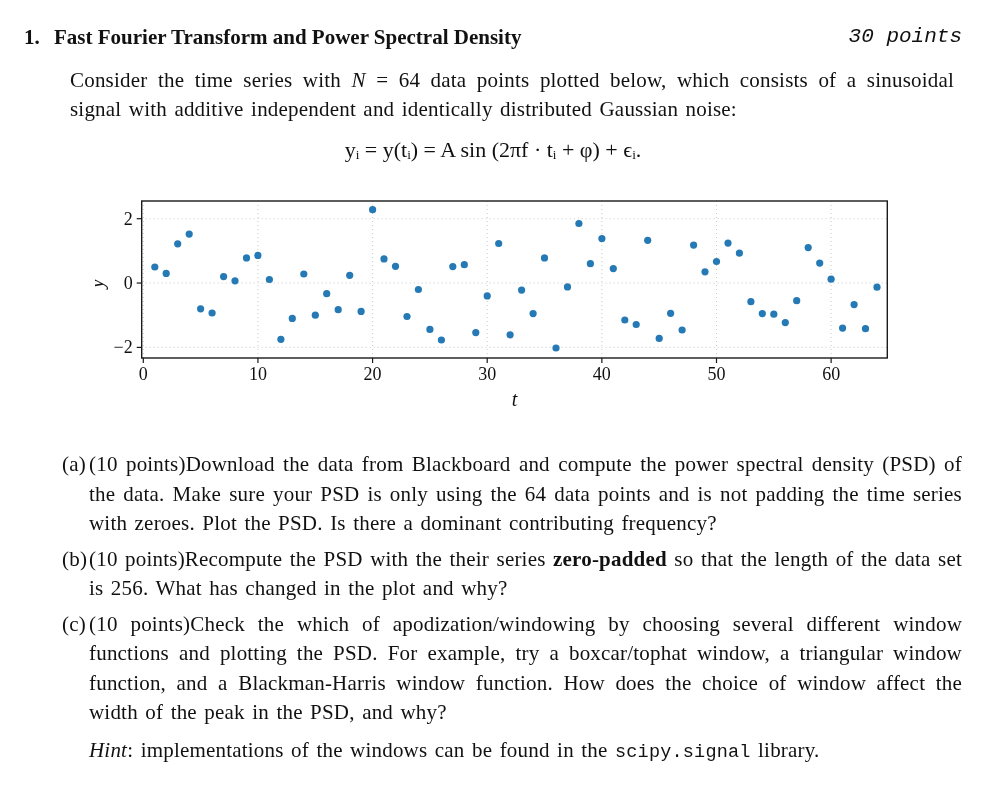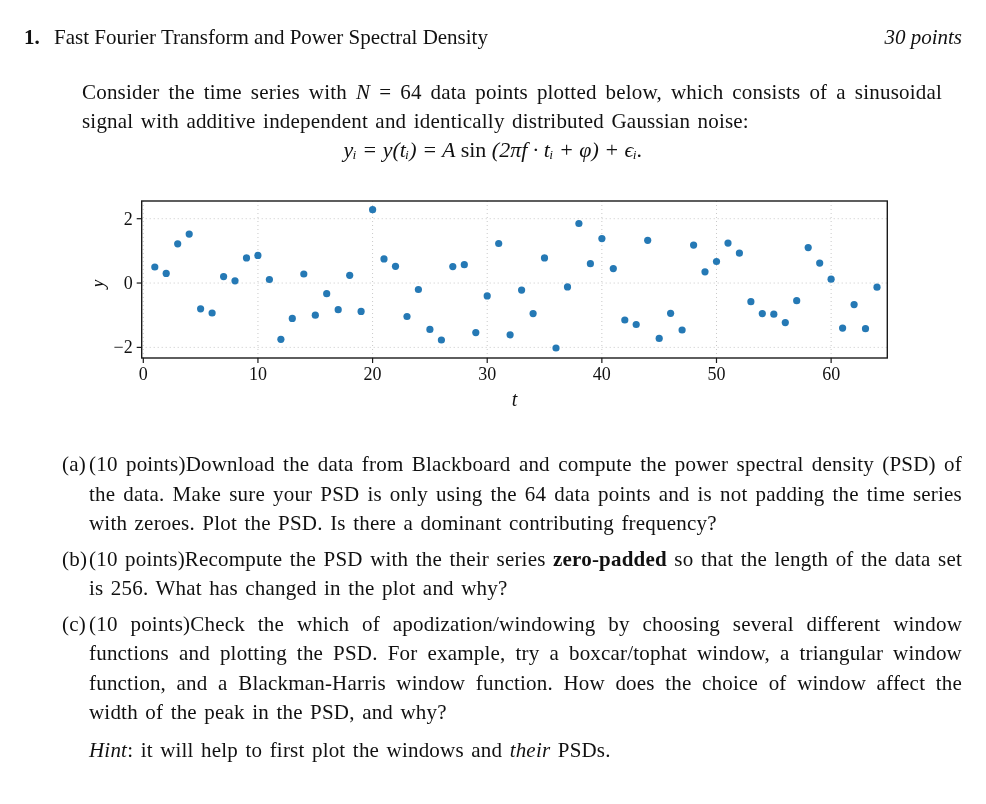--- a/index.html
+++ b/index.html
@@ -3,33 +3,33 @@
 <meta charset="utf-8">
 <style>
   html,body { margin:0; padding:0; background:#ffffff; }
   .page {
     position:relative; width:986px; height:804px; background:#ffffff;
     font-family:"Liberation Serif","DejaVu Serif",serif; color:#111111;
     overflow:hidden;
   }
   .header { position:absolute; left:24px; right:24px; top:25px; font-size:21px; }
   .header .num { font-weight:700; margin-right:9px; }
-  .header .title { font-weight:400; }
-  .header .points { float:right; font-style:italic; }
+  .header .title { font-weight:700; }
+  .header .points { float:right; font-style:italic;font-family:Liberation Mono, monospace; }
   .intro {
-    position:absolute; left:66px; right:28px; top:62px; margin:16px;
+    position:absolute; left:66px; right:28px; top:62px; margin:4px;
     font-size:21px; line-height:29px; text-align:justify;
     letter-spacing:0.2px; word-spacing:2px;
   }
   .mvar { font-style:italic; }
   .equation {
     position:absolute; left:0; right:0; top:137px; text-align:center;
     font-size:22px;
   }
-  .equation .mi { font-style:italic; }
+  .equation .mi { }
   .equation .mup { font-style:normal; }
   .chart { position:absolute; left:95px; top:188px; }
   .tick-t { font-family:"Liberation Serif","DejaVu Serif",serif; font-size:18px; fill:#111111; }
   .axis-t { font-family:"Liberation Serif","DejaVu Serif",serif; font-size:20px; font-style:italic; fill:#111111; }
   .items { position:absolute; left:89px; right:24px; top:450px; }
   .item {
     position:relative; margin:0 0 6px 0; font-size:21px; line-height:29.5px;
     text-align:justify; letter-spacing:0.2px; word-spacing:2px;
   }
   .item .label { position:absolute; left:-27px; }
@@ -171,16 +171,16 @@
     </div>
     <div class="item">
       <span class="label">(b)</span><span class="pts">(10 points)</span><span>Recompute the PSD with the their series </span><b>zero-padded</b><span> so that the length of the data set is 256. What has changed in the plot and why?</span>
     </div>
     <div class="item">
       <span class="label">(c)</span><span class="pts">(10 points)</span><span>Check the which of apodization/windowing by choosing several different window functions and plotting the PSD. For example, try a boxcar/tophat window, a triangular window function, and a Blackman-Harris window function.  How does the choice of window affect the width of the peak in the PSD, and why?</span>
     </div>
   </div>
 
   <div class="hints">
-    <p class="hint"><i>Hint</i><span>: it will help to first plot the windows and </span><i>their</i><span> PSDs.</span></p>
+    <p class="hint"><i>Hint</i><span>: implementations of the windows can be found in the </span><code>scipy.signal</code><span> library.</span></p>
   </div>
 
 </div>
 
 </body></html>

